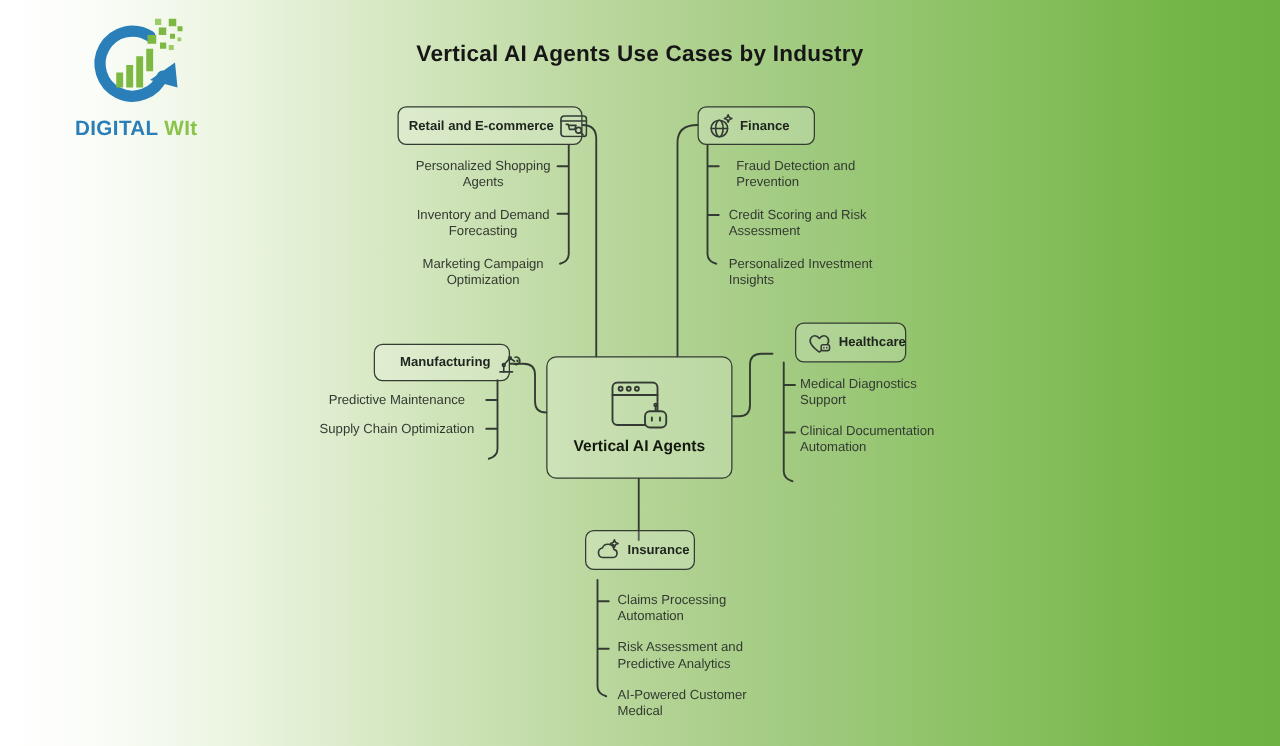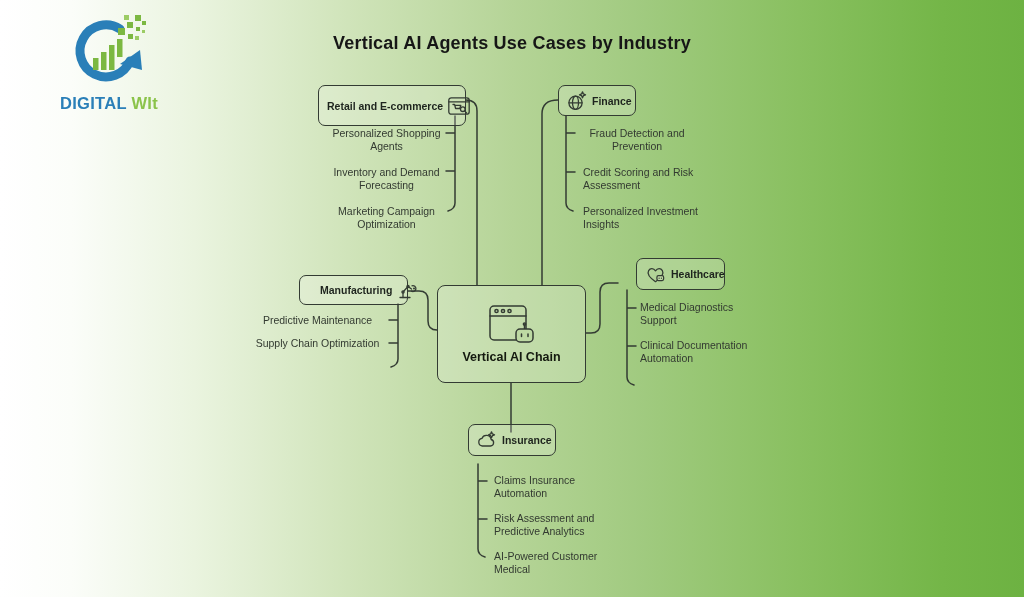--- a/index.html
+++ b/index.html
@@ -20,39 +20,39 @@
   .logo-text .blue{color:#2a7fb8;}
   .logo-text .green{color:#8bc34a;}
   
   .node{position:absolute;box-sizing:border-box;display:flex;align-items:center;gap:5px;
     border:1.5px solid #333b33;border-radius:7px;background:rgba(255,255,255,.20);
     padding:0 8px;}
   .node-label{font-size:10.5px;font-weight:700;color:#1e241e;white-space:nowrap;}
   .node svg{flex:0 0 auto;}
   .node svg *{fill:none;stroke:#333b33;stroke-width:1.3;stroke-linecap:round;stroke-linejoin:round;}
   .node svg .fillspot{fill:#333b33;stroke:none;}
-  #node-retail{left:318px;top:85px;width:148px;height:41px;}
-  #node-finance{left:558px;top:85px;width:78px;height:31px;}
+  #node-retail{left:318px;top:85px;width:148px;height:31px;}
+  #node-finance{left:558px;top:85px;width:94px;height:31px;}
   #node-manufacturing{left:299px;top:275px;width:109px;height:30px;padding-left:20px;}
   #node-healthcare{left:612px;top:258px;width:89px;height:32px;margin-left:24px;}
   #node-insurance{left:468px;top:424px;width:88px;height:32px;}
   
   .central{position:absolute;left:437px;top:285px;width:149px;height:98px;box-sizing:border-box;
     border:1.5px solid #333b33;border-radius:8px;background:rgba(255,255,255,.20);
     display:flex;flex-direction:column;align-items:center;justify-content:center;gap:3px;}
   .central svg .ln{fill:none;stroke:#333b33;stroke-width:1.5;stroke-linecap:round;stroke-linejoin:round;}
   .central svg .head{fill:#bdd9a3;stroke:#333b33;stroke-width:1.5;}
   .central-label{font-size:12.5px;font-weight:700;color:#14190f;}
   
   .uc{position:absolute;font-size:10.5px;line-height:12.5px;font-weight:500;color:#333a31;}
   .uc.right{text-align:center;}
   #uc-r0{left:329px;top:127px;width:115px;}
   #uc-r1{left:329px;top:166px;width:115px;}
   #uc-r2{left:329px;top:205px;width:115px;}
-  #uc-f0{left:577px;top:127px;width:120px;text-align:center;}
+  #uc-f0{left:589px;top:127px;width:120px;}
   #uc-f1{left:583px;top:166px;width:120px;}
   #uc-f2{left:583px;top:205px;width:120px;}
   #uc-m0{left:250px;top:314px;width:135px;}
   #uc-m1{left:250px;top:337px;width:135px;}
   #uc-m2{left:250px;top:360px;width:135px;}
   #uc-h0{left:640px;top:301px;width:122px;}
   #uc-h1{left:640px;top:339px;width:122px;}
   #uc-h2{left:640px;top:377px;width:122px;}
   #uc-i0{left:494px;top:474px;width:125px;}
   #uc-i1{left:494px;top:512px;width:125px;}
@@ -174,34 +174,34 @@
       <rect class="ln" x="2" y="1" width="36" height="34" rx="4"></rect>
       <path class="ln" d="M2,11 H38"></path>
       <circle class="ln" cx="8.5" cy="6" r="1.6"></circle>
       <circle class="ln" cx="15" cy="6" r="1.6"></circle>
       <circle class="ln" cx="21.5" cy="6" r="1.6"></circle>
       <path class="ln" d="M36.5,24 V20"></path>
       <circle class="ln" cx="36.5" cy="19" r="1.1"></circle>
       <rect class="head" x="28" y="24" width="17" height="13" rx="4"></rect>
       <path class="ln" d="M33.5,29 v2.5 M40,29 v2.5"></path>
     </svg>
-    <div class="central-label">Vertical AI Chain</div>
+    <div class="central-label">Vertical AI Agents</div>
   </div>
 
   <div class="uc right" id="uc-r0">Personalized Shopping Agents</div>
   <div class="uc right" id="uc-r1">Inventory and Demand Forecasting</div>
   <div class="uc right" id="uc-r2">Marketing Campaign Optimization</div>
 
   <div class="uc" id="uc-f0">Fraud Detection and Prevention</div>
   <div class="uc" id="uc-f1">Credit Scoring and Risk Assessment</div>
   <div class="uc" id="uc-f2">Personalized Investment Insights</div>
 
   <div class="uc right" id="uc-m0">Predictive Maintenance</div>
   <div class="uc right" id="uc-m1">Supply Chain Optimization</div>
 
   <div class="uc" id="uc-h0">Medical Diagnostics Support</div>
   <div class="uc" id="uc-h1">Clinical Documentation Automation</div>
 
-  <div class="uc" id="uc-i0">Claims Insurance Automation</div>
+  <div class="uc" id="uc-i0">Claims Processing Automation</div>
   <div class="uc" id="uc-i1">Risk Assessment and Predictive Analytics</div>
   <div class="uc" id="uc-i2">AI-Powered Customer Medical</div>
 
 </div>
 
 </body></html>

